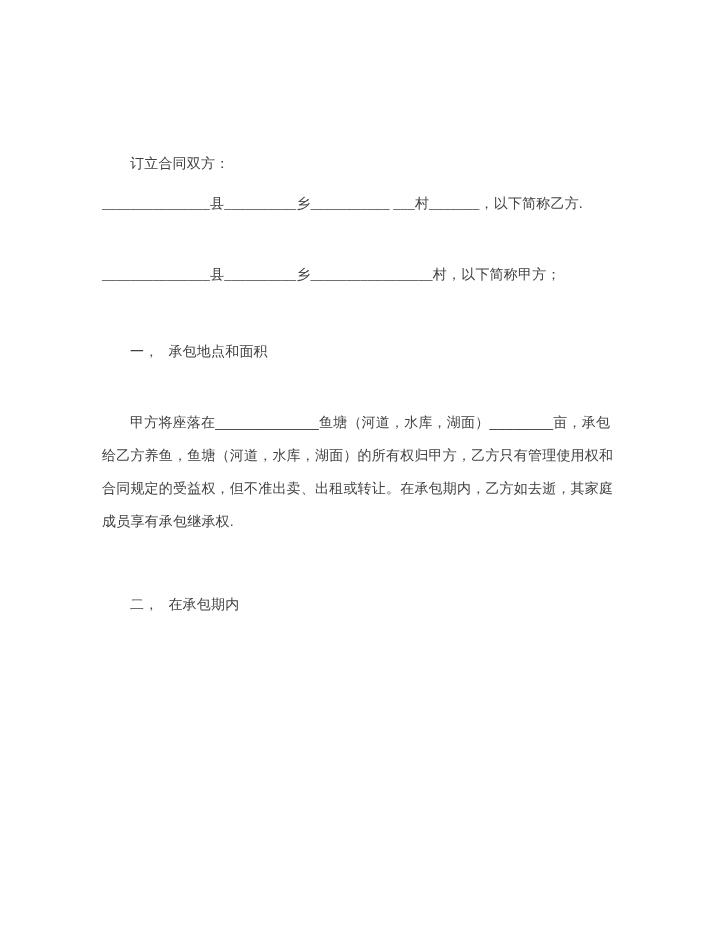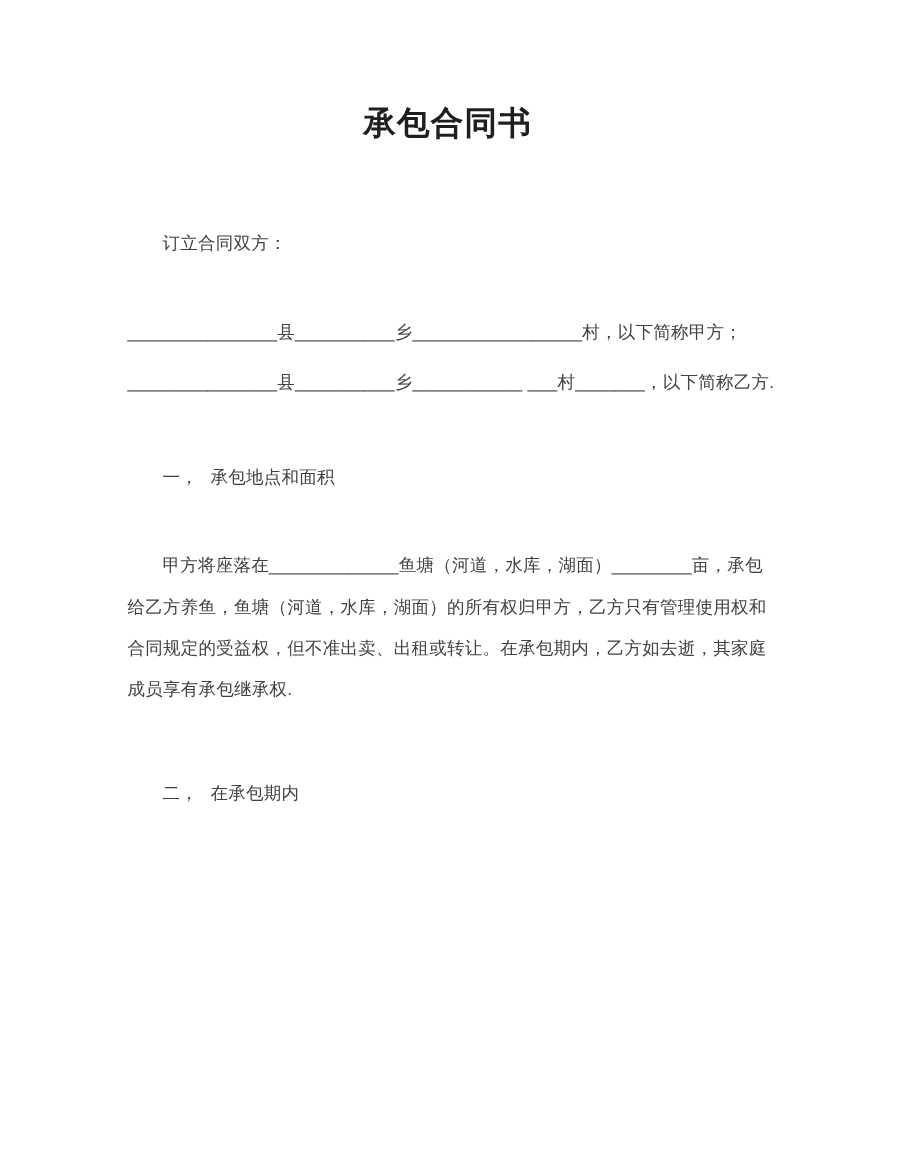--- a/index.html
+++ b/index.html
@@ -18,46 +18,45 @@
     overflow: hidden;
   }
   .doc-title {
     font-size: 26px;
     line-height: 30px;
     font-weight: bold;
     text-align: center;
     color: #1f1f1f;
     letter-spacing: 1px;
   }
-  .line { line-height: 20px; white-space: nowrap; }
+  .line { line-height: 20px; white-space: nowrap; font-family: Liberation Serif, serif; }
   .intro-line   { margin-top: 71px; text-indent: 2em; }
   .party-line-a { margin-top: 51px; }
   .party-line-b { margin-top: 20px; }
   .para { margin-top: 45px; }
   .para .pline { line-height: 33px; white-space: nowrap; }
   .para .pline:first-child { text-indent: 2em; }
   .heading {
     margin-top: 56px;
     line-height: 20px;
     text-indent: 2em;
     white-space: nowrap;
   }
   .sec-title { margin-left: 10px; }
 </style>
 </head>
 <body>
 
 <div class="page">
 
-  <h1 class="doc-title">承包合同书</h1>
 
   <p class="line intro-line">订立合同双方：</p>
 
+  <p class="line party-line-b">_______________县__________乡___________ ___村_______，以下简称乙方.</p>
   <p class="line party-line-a">_______________县__________乡_________________村，以下简称甲方；</p>
-  <p class="line party-line-b">_______________县__________乡___________ ___村_______，以下简称乙方.</p>
 
 
   <div class="heading">
     <span>一，</span><span class="sec-title">承包地点和面积</span>
   </div>
 
   <div class="para">
     <div class="pline">甲方将座落在_____________鱼塘（河道，水库，湖面）________亩，承包</div>
     <div class="pline">给乙方养鱼，鱼塘（河道，水库，湖面）的所有权归甲方，乙方只有管理使用权和</div>
     <div class="pline">合同规定的受益权，但不准出卖、出租或转让。在承包期内，乙方如去逝，其家庭</div>

